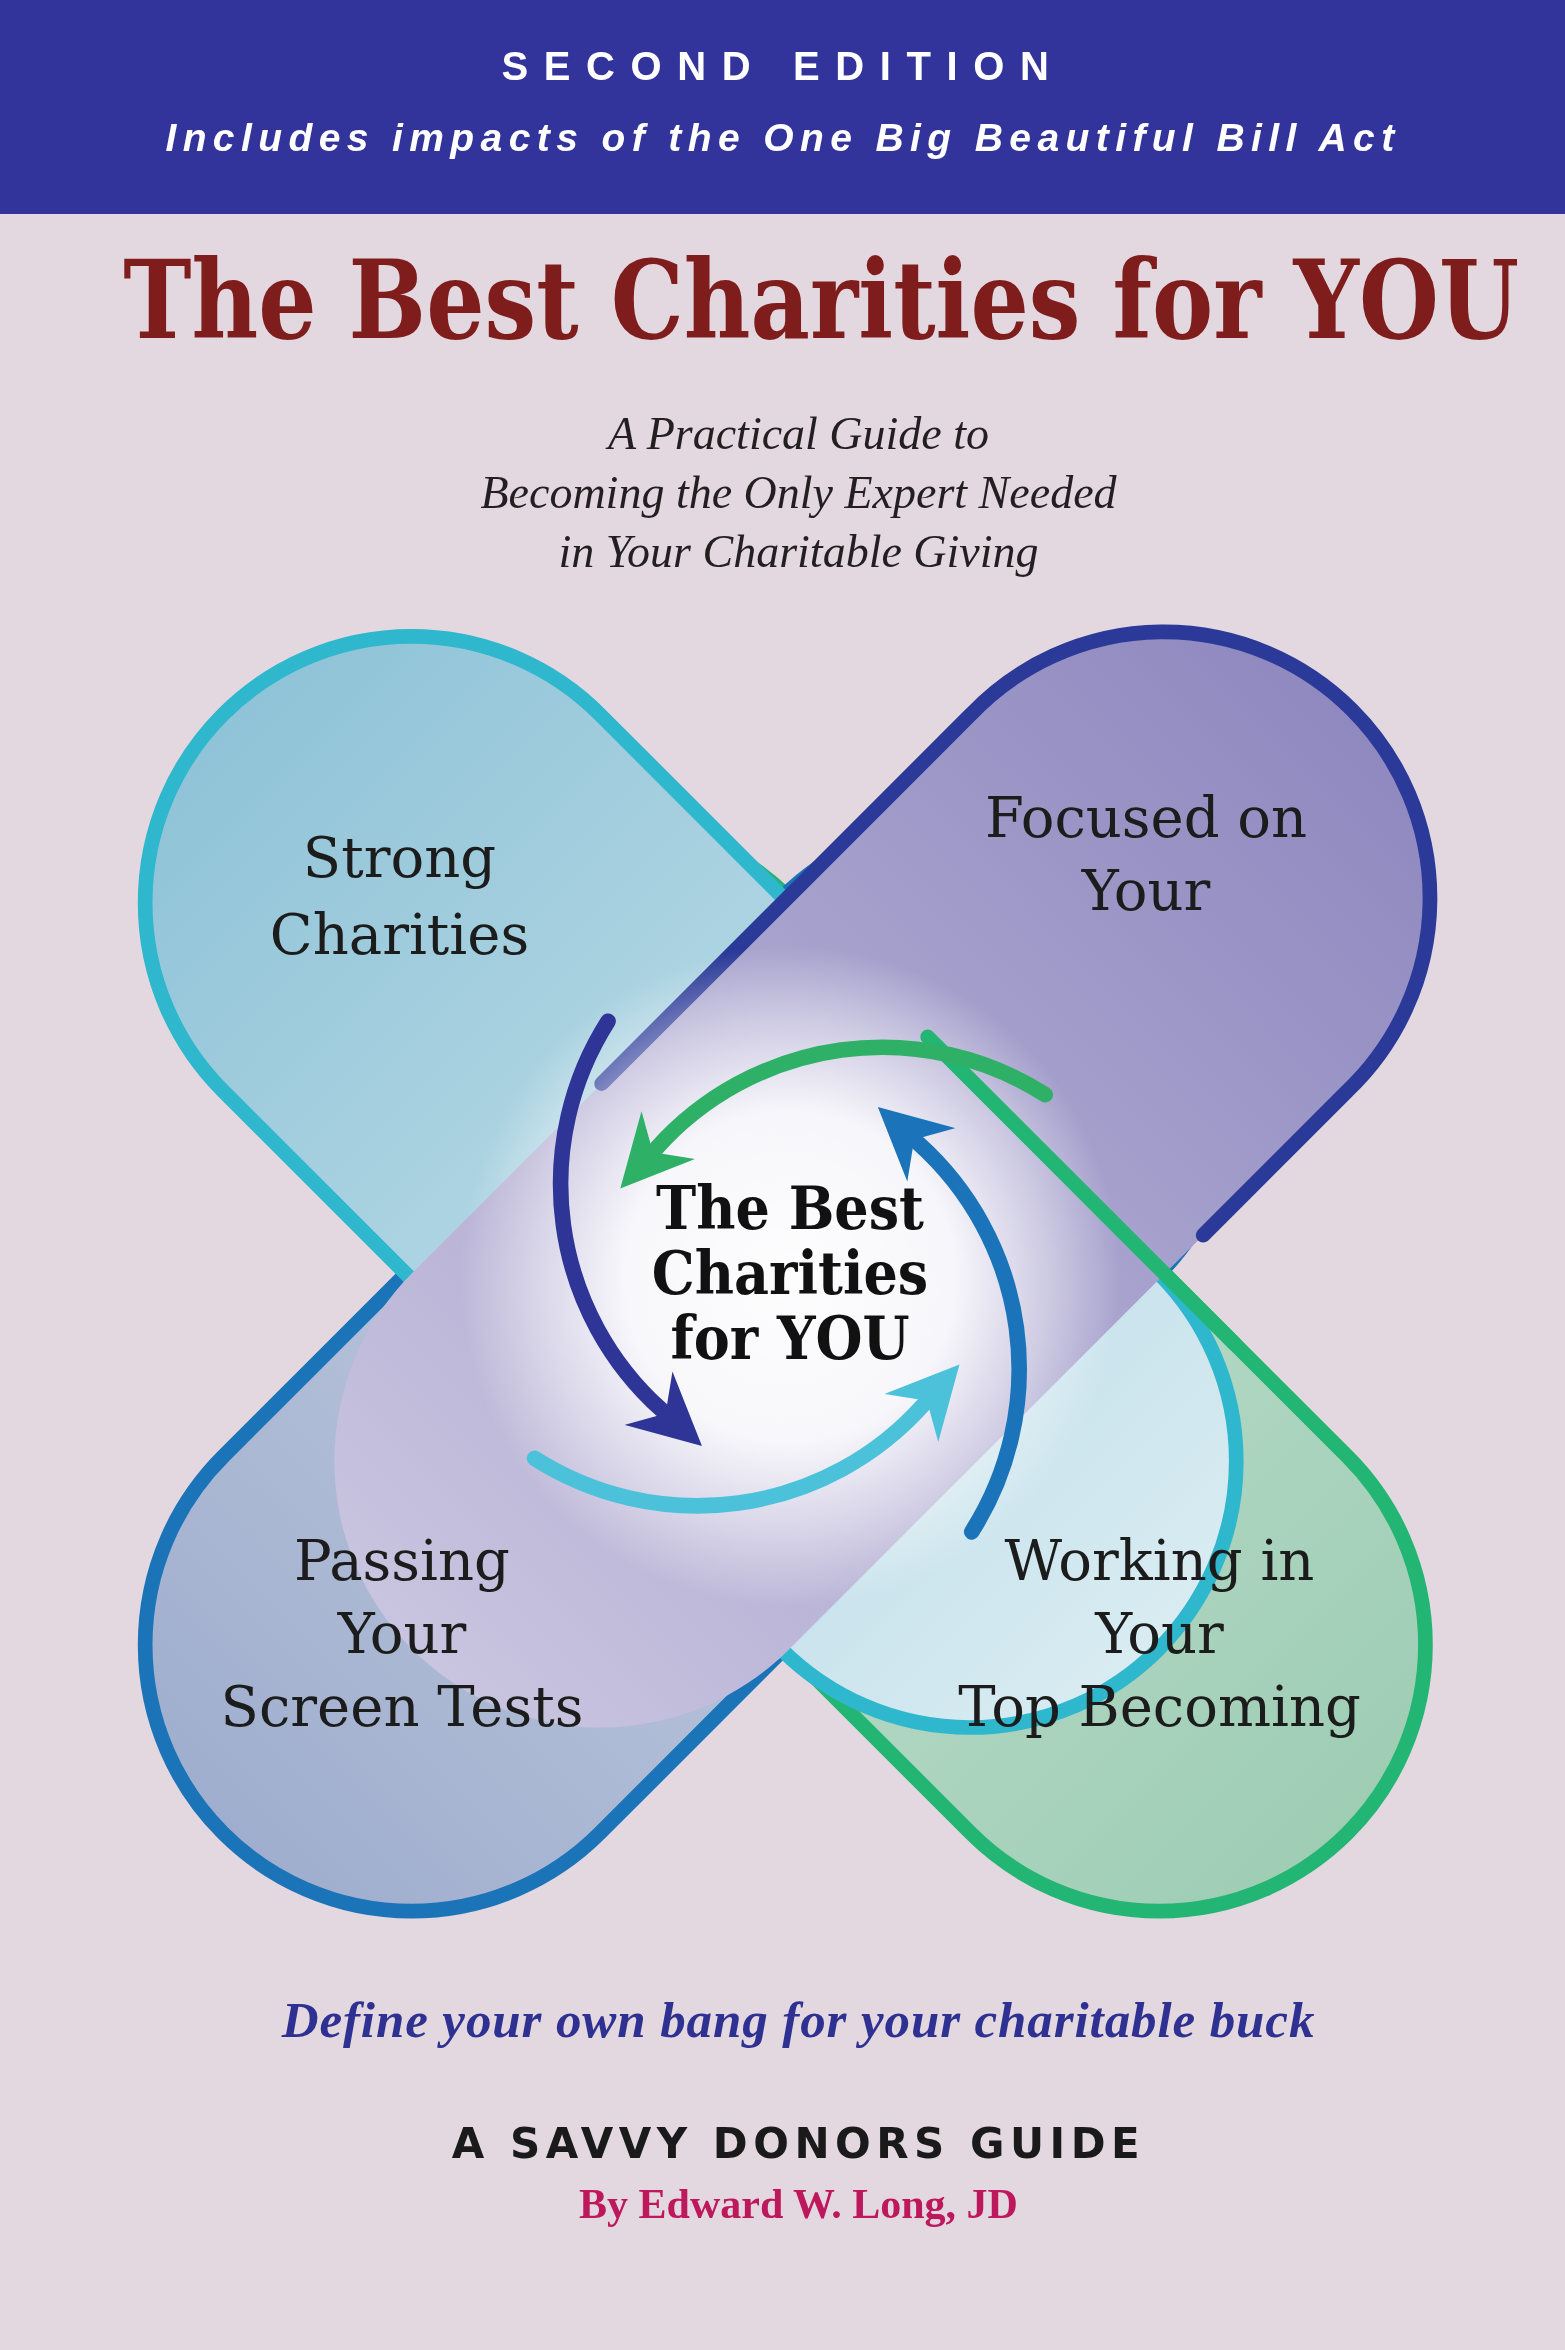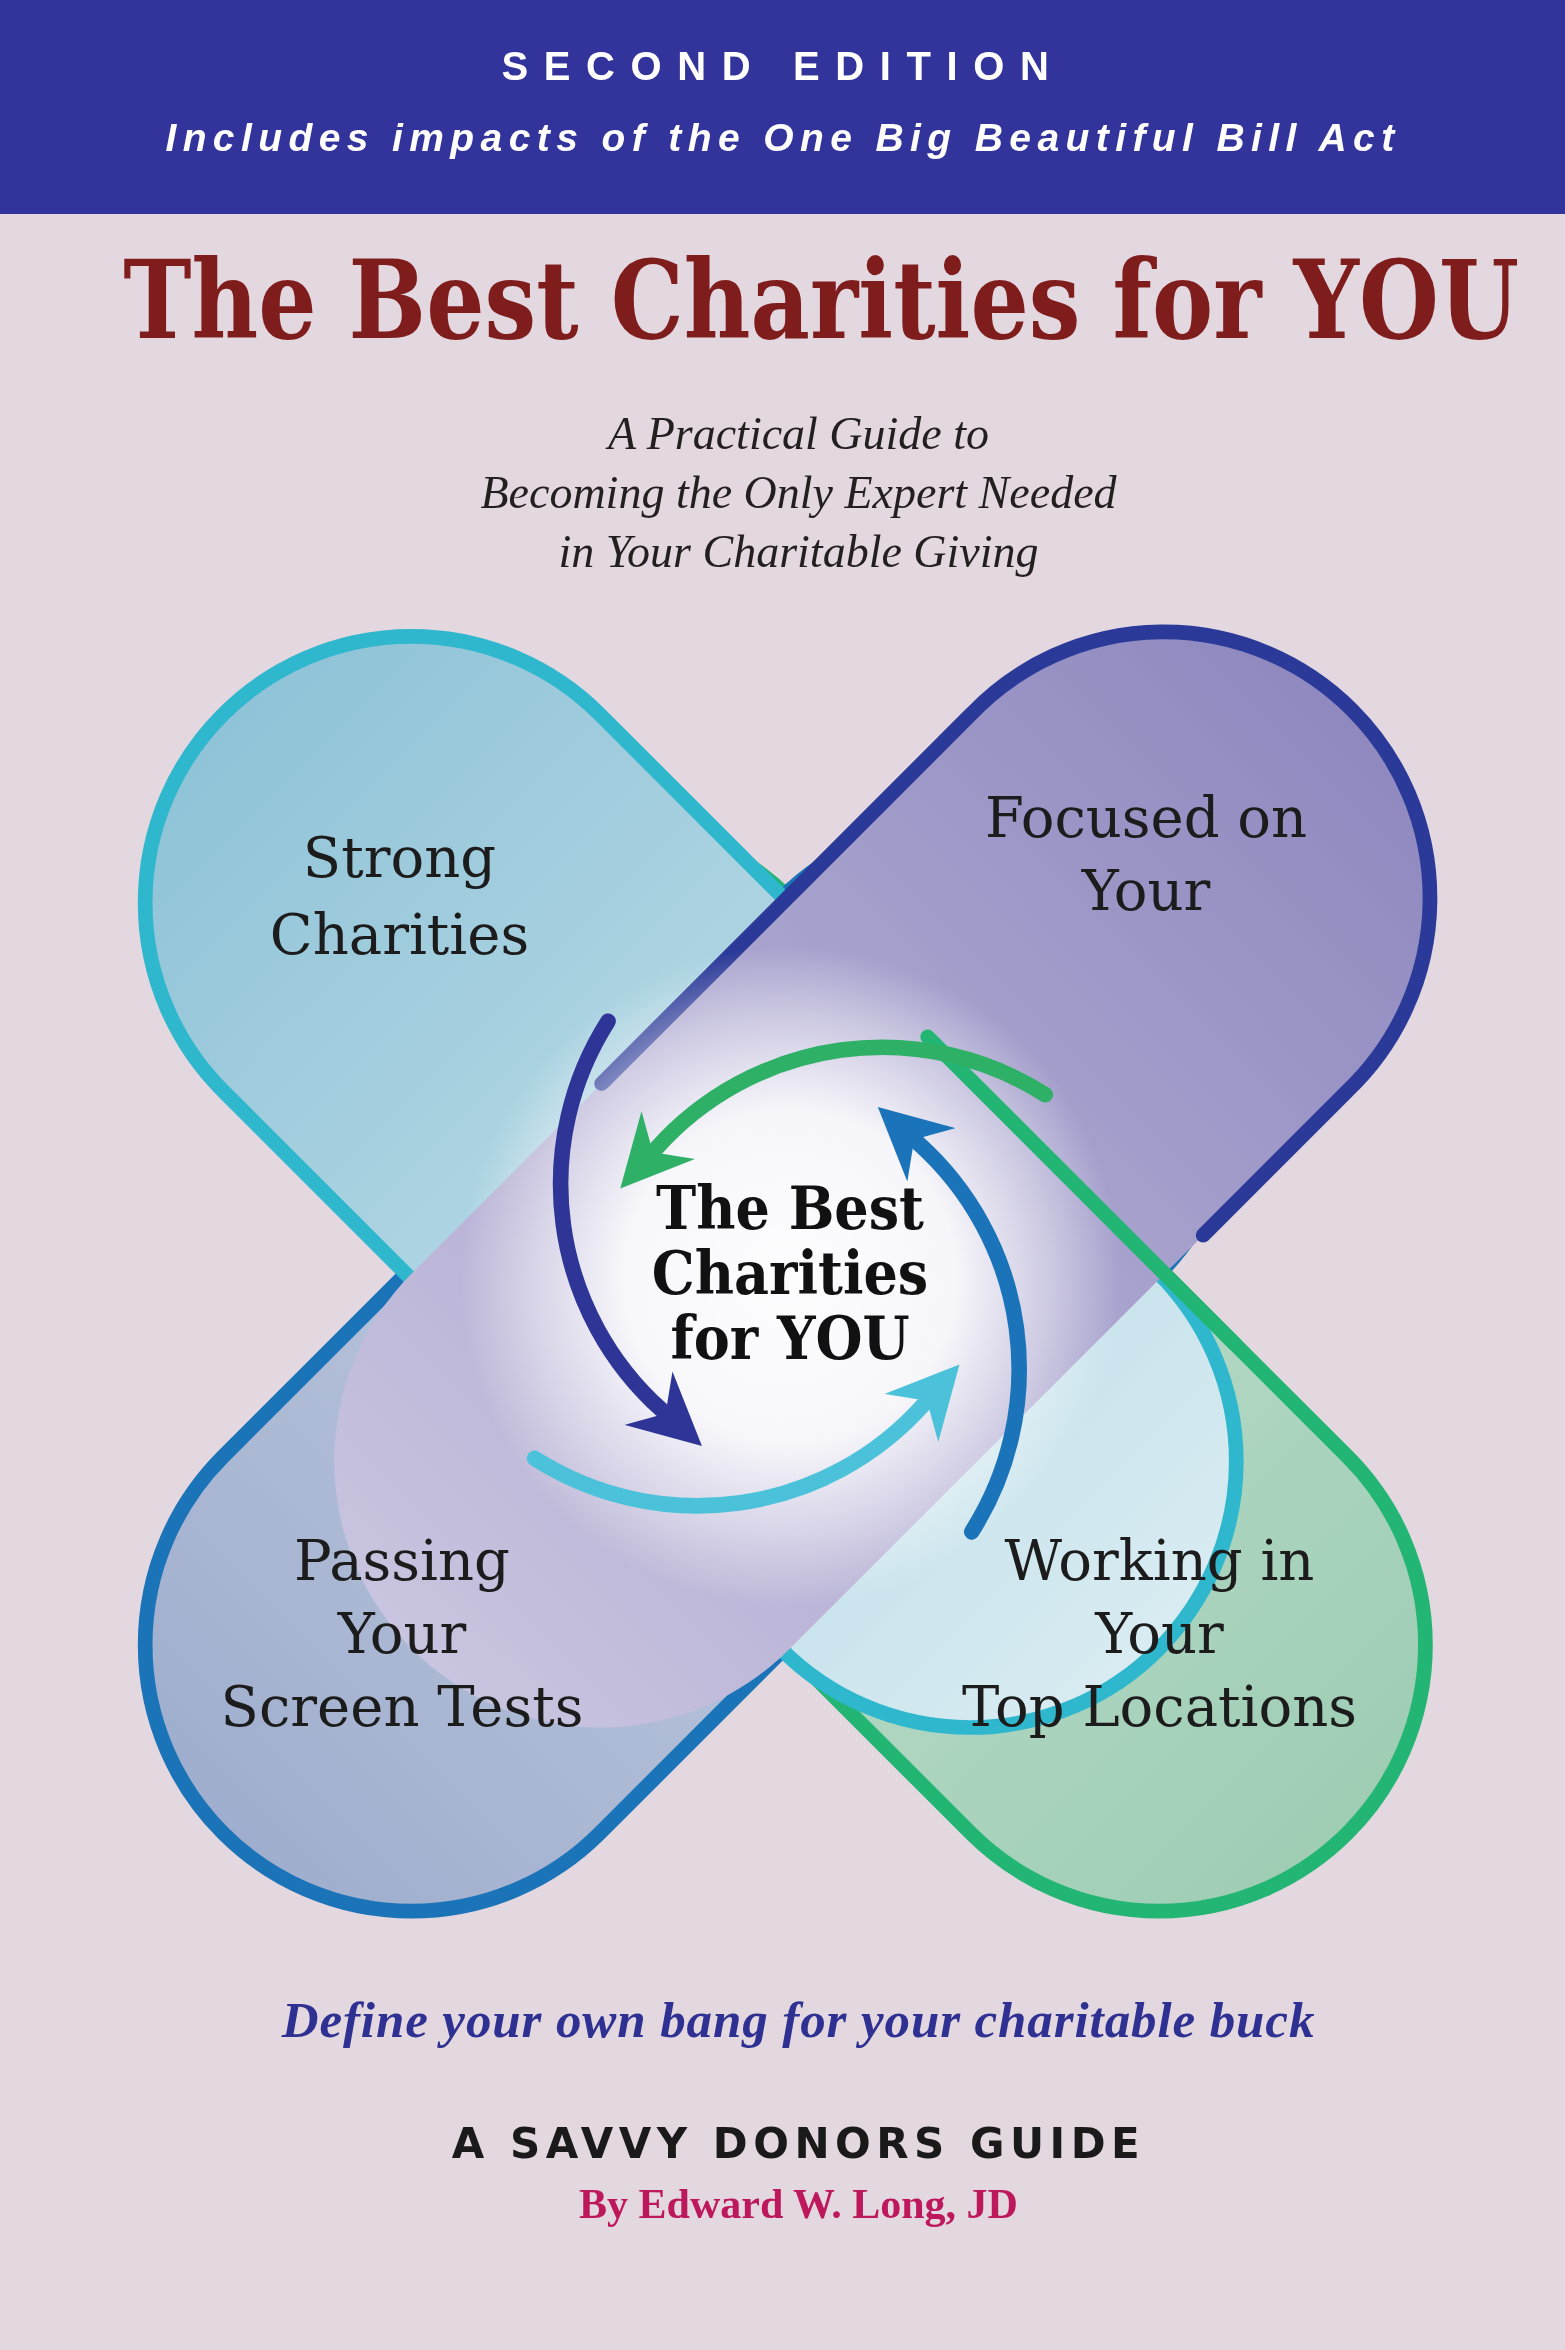--- a/index.html
+++ b/index.html
@@ -166,21 +166,21 @@
     <div>Your</div>
   </div>
   <div class="petal-label lbl-bl">
     <div>Passing</div>
     <div>Your</div>
     <div>Screen Tests</div>
   </div>
   <div class="petal-label lbl-br">
     <div>Working in</div>
     <div>Your</div>
-    <div>Top Locations</div>
+    <div>Top Becoming</div>
   </div>
 
   <div class="center-label">
     <div>The Best</div>
     <div>Charities</div>
     <div>for YOU</div>
   </div>
 
   <div class="tagline">Define your own bang for your charitable buck</div>
   <div class="series">A SAVVY DONORS GUIDE</div>

